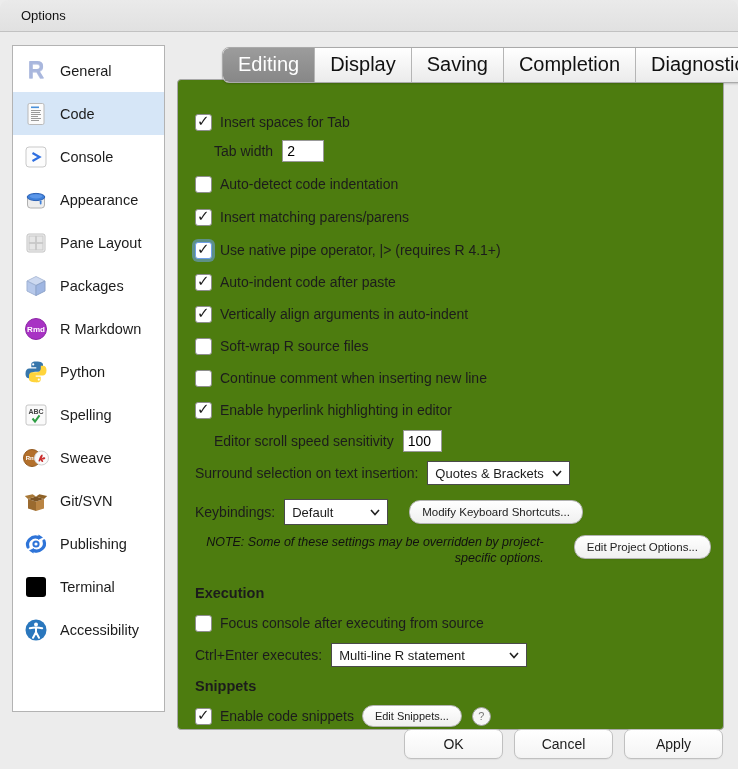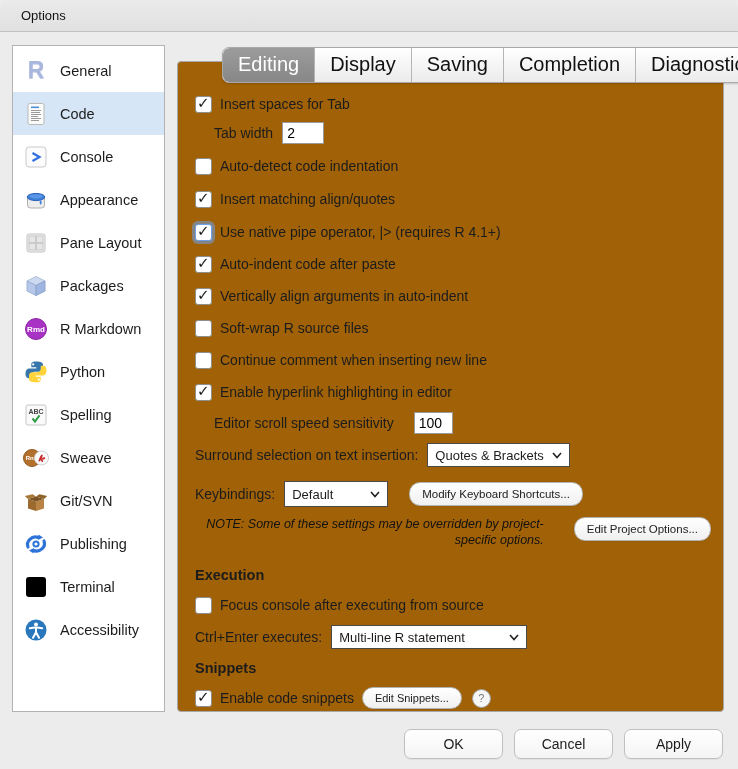--- a/index.html
+++ b/index.html
@@ -24,22 +24,22 @@
     height:43px;display:flex;align-items:center;padding-left:9px;
     font-size:14.5px;cursor:default;
   }
   .side-item.selected{background:#d6e6f7;}
   .icon{width:28px;height:26px;display:flex;align-items:center;justify-content:center;
         margin-right:10px;flex:0 0 28px;}
   .gen-r{font-weight:800;font-size:23px;color:#a9b7dd;text-shadow:0 1px 0 #c6cfe8;}
   .term-sq{width:20px;height:20px;background:#000;border-radius:3px;}
   
   .panel{
-    position:absolute;left:177px;top:61px;width:547px;height:651px;
-    background:#a16207;border:1px solid #a8a8a8;border-radius:4px;box-sizing:border-box;
+    position:absolute;left:177px;top:79px;width:547px;height:651px;
+    background:#4d7c0f;border:1px solid #a8a8a8;border-radius:4px;box-sizing:border-box;
   }
   
   .tabstrip{
     position:absolute;left:222px;top:47px;z-index:3;display:flex;
     border:1px solid #aaaaaa;border-radius:7px;overflow:hidden;
     background:linear-gradient(#ffffff,#ebebeb);box-shadow:0 1px 2px rgba(0,0,0,.18);
   }
   .tab{
     padding:5px 15px 6px 15px;font-size:20px;color:#111;
     border-right:1px solid #b5b5b5;background:transparent;cursor:default;
@@ -279,21 +279,21 @@
       <input class="txt" style="width: 42px;" value="2">
     </div>
 
     <div class="row">
       <span class="cb"></span>
       <span>Auto-detect code indentation</span>
     </div>
 
     <div class="row" style="margin-top:9px;">
       <span class="cb checked"></span>
-      <span>Insert matching align/quotes</span>
+      <span>Insert matching parens/parens</span>
     </div>
 
     <div class="row" style="margin-top:9px;">
       <span class="cb focusring checked"></span>
       <span>Use native pipe operator, |&gt; (requires R 4.1+)</span>
     </div>
 
     <div class="row">
       <span class="cb checked"></span>
       <span>Auto-indent code after paste</span>
@@ -312,21 +312,21 @@
     <div class="row">
       <span class="cb"></span>
       <span>Continue comment when inserting new line</span>
     </div>
 
     <div class="row">
       <span class="cb checked"></span>
       <span>Enable hyperlink highlighting in editor</span>
     </div>
 
-    <div class="row indent" style="margin-top:6px;height:26px;gap:11px;">
+    <div class="row indent" style="margin-top:6px;height:26px;">
       <span class="lblgap">Editor scroll speed sensitivity</span>
       <input class="txt" style="width: 39px;" value="100">
     </div>
 
     <div class="row" style="margin-top:6px;height:26px;">
       <span class="lblgap">Surround selection on text insertion:</span>
       <div class="select" style="width:143px;">
         <span>Quotes &amp; Brackets</span>
         <svg width="10" height="7">
             <path d="M1 1 L5 5.5 L9 1" stroke="#222" stroke-width="1.6" fill="none"></path>

